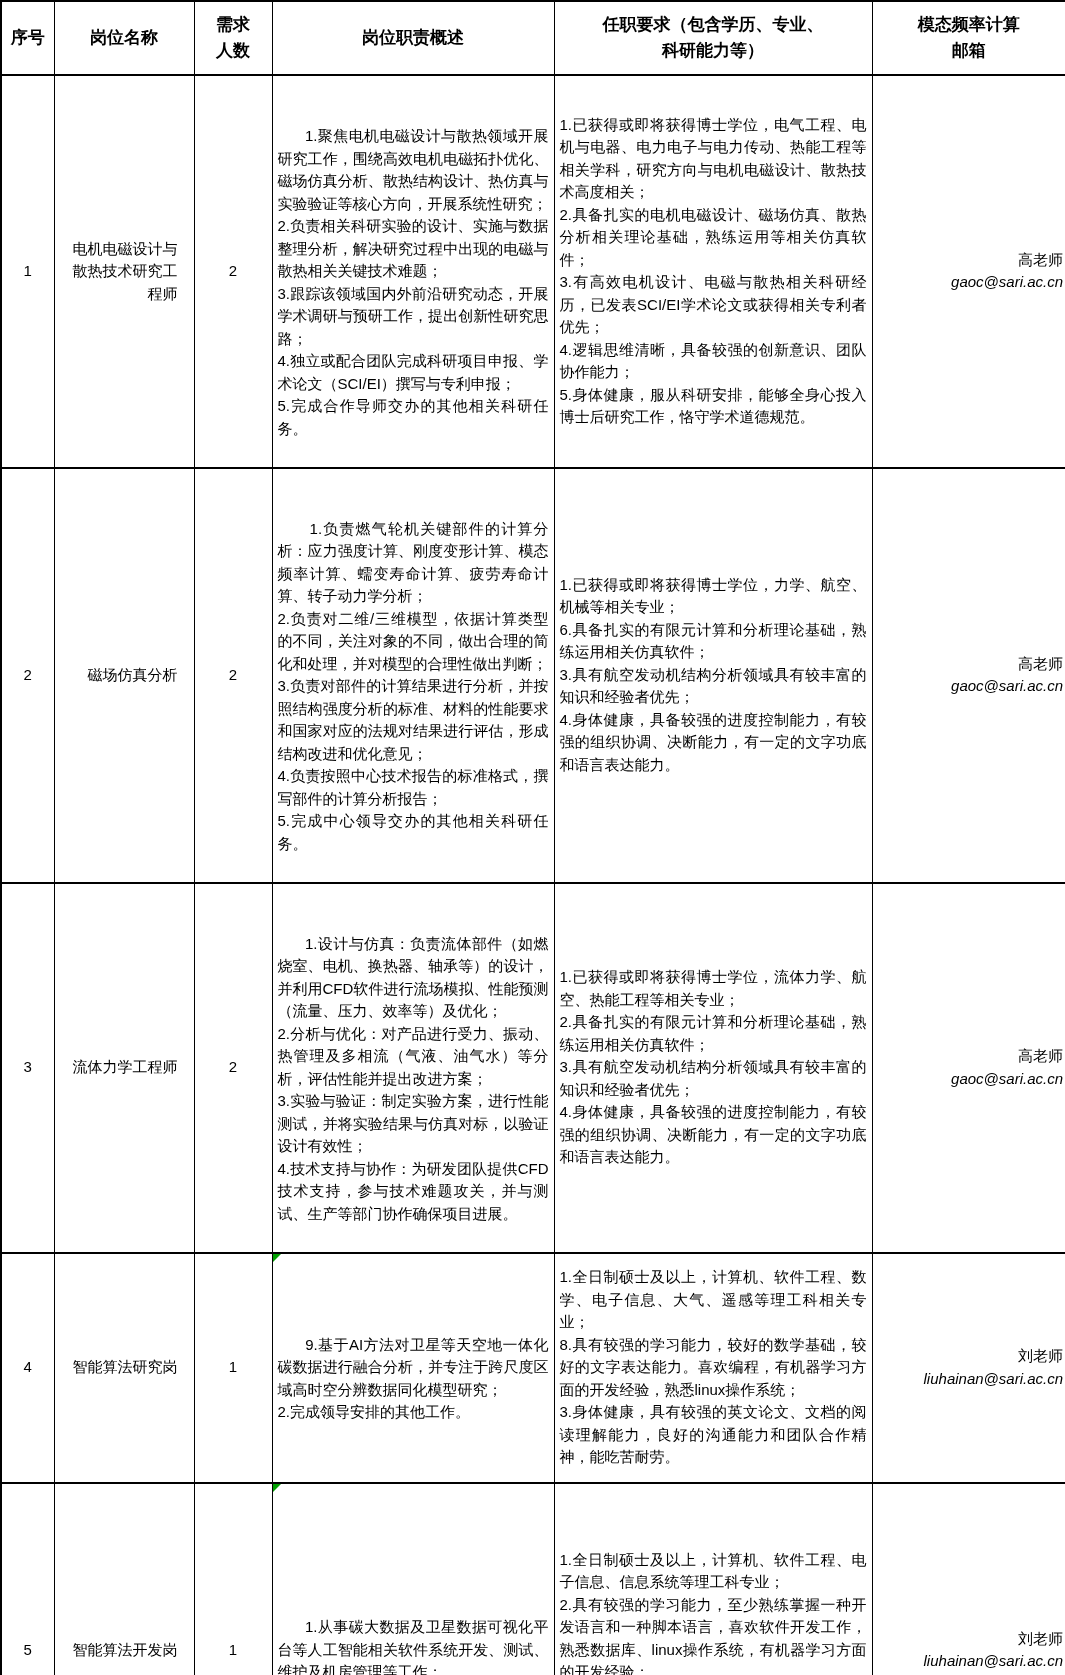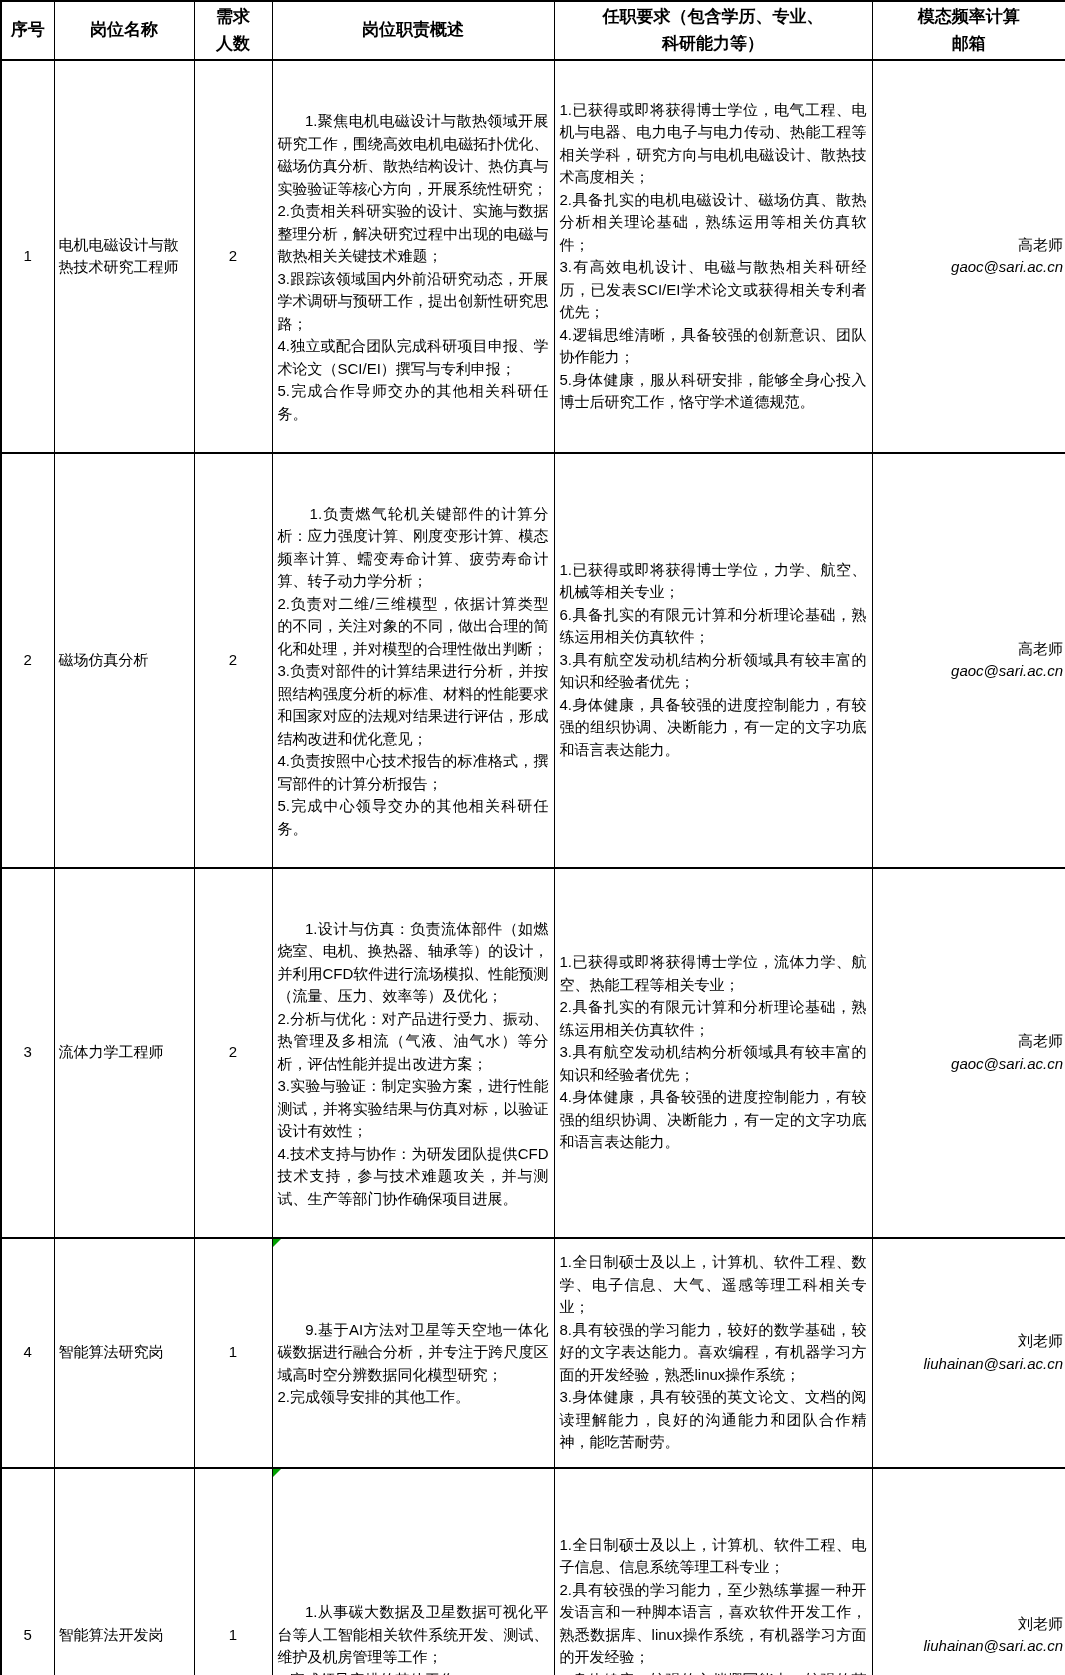--- a/index.html
+++ b/index.html
@@ -22,43 +22,43 @@
     border: 2px solid #000000;
   }
   th, td {
     border: 1px solid #000000;
     border-top-width: 2px;
     border-bottom-width: 2px;
     vertical-align: middle;
     box-sizing: border-box;
     overflow: hidden;
   }
-  thead tr { height: 59px; }
+  thead tr { height: 74px; }
   tbody tr:nth-child(1) { height: 366px; }
   tbody tr:nth-child(2) { height: 363px; }
   tbody tr:nth-child(3) { height: 315px; }
   tbody tr:nth-child(4) { height: 230px; }
   tbody tr:nth-child(5) { height: 335px; }
   th {
     font-size: 17px;
     font-weight: bold;
     text-align: center;
     white-space: pre-line;
     line-height: 1.55;
     padding: 2px;
   }
   td {
     font-size: 15px;
     line-height: 1.5;
     padding: 2px;
   }
   .c-index, .c-headcount { text-align: center; }
   .c-position {
-    text-align: left;
-    padding: 2px 4px;
+    text-align: right;
+    padding: 2px 16px;
   }
   .c-duties, .c-req {
     text-align: justify;
     text-justify: inter-ideograph;
     white-space: pre-wrap;
     word-break: break-all;
     padding: 4px 5px;
     position: relative;
   }
   .c-contact { text-align: right; }

